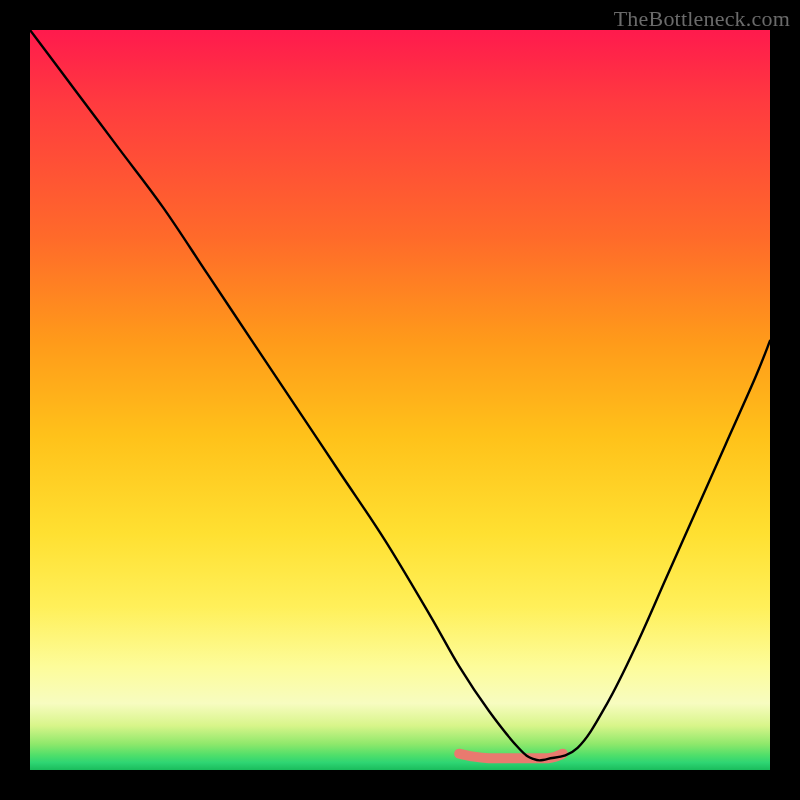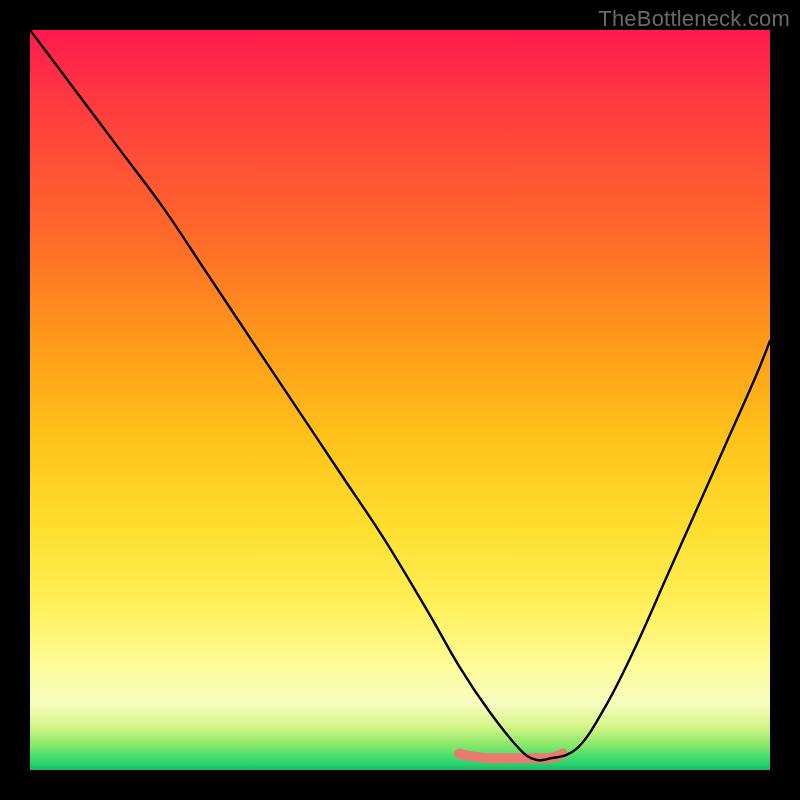--- a/index.html
+++ b/index.html
@@ -9,20 +9,21 @@
     height: 800px;
     background: #000;
     overflow: hidden;
     font-family: Arial, Helvetica, sans-serif;
   }
   .frame {
     position: relative;
     width: 800px;
     height: 800px;
     background: #000;
+    font-family: Liberation Serif, serif;
   }
   .plot-area {
     position: absolute;
     left: 30px;
     top: 30px;
     width: 740px;
     height: 740px;
     
     background: linear-gradient(
       to bottom,

